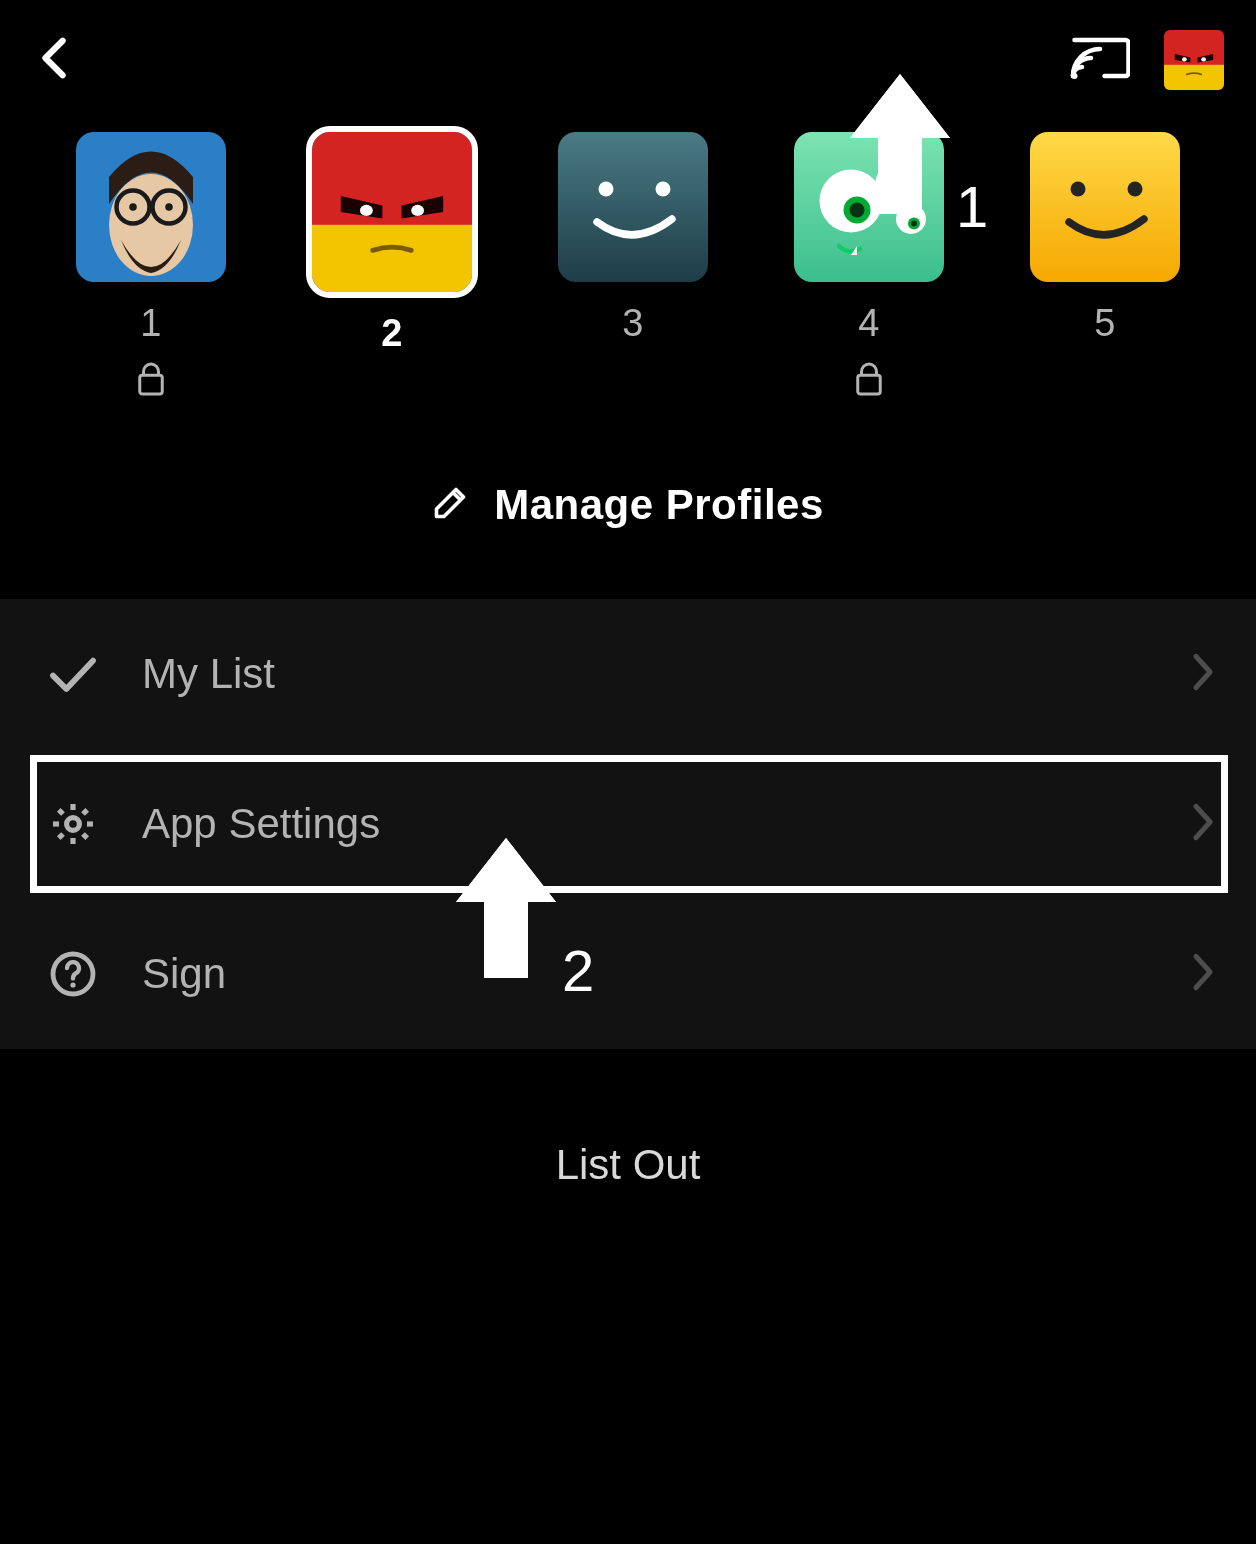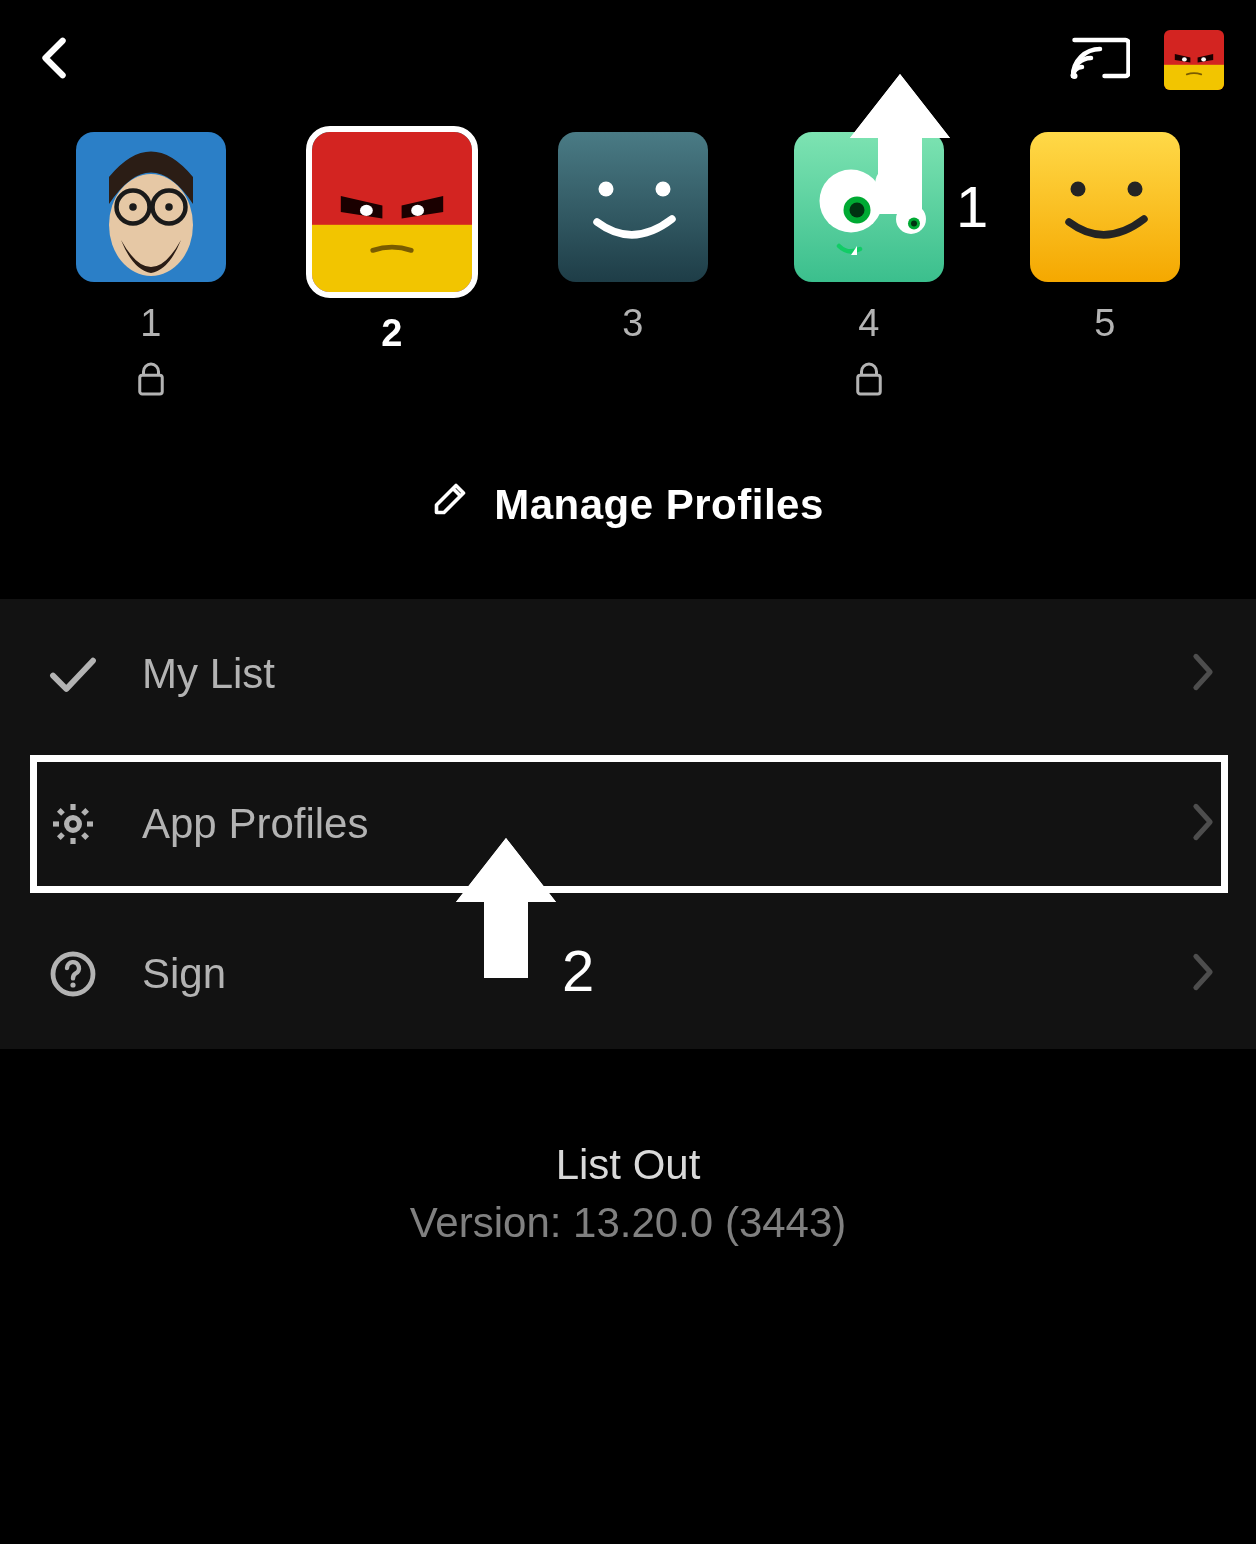--- a/index.html
+++ b/index.html
@@ -12,21 +12,21 @@
   .profiles{display:flex;justify-content:space-between;padding:32px 76px 0 76px}
   .profile{display:flex;flex-direction:column;align-items:center;gap:20px}
   .avatar{width:150px;height:150px;border-radius:18px;overflow:hidden;position:relative}
   .avatar.selected{outline:6px solid #fff;outline-offset:0;border-radius:18px;width:160px;height:160px}
   .avatar svg{display:block}
   .profile-name{font-size:38px;color:#b3b3b3;font-weight:400;letter-spacing:0.5px}
   .profile-name.active{color:#fff;font-weight:600}
   .lock-icon{color:#b3b3b3;margin-top:-4px}
   .lock-icon svg{width:30px;height:36px}
   .lock-placeholder{height:36px}
-  .manage{display:flex;justify-content:center;gap:26px;margin-top:70px;margin-bottom:70px}
+  .manage{display:flex;align-items:center;justify-content:center;gap:26px;margin-top:70px;margin-bottom:70px}
   .manage-label{font-size:42px;font-weight:600;color:#fff;letter-spacing:0.5px}
   .pencil-icon svg{width:36px;height:36px}
   .menu{background:#121212}
   .menu-item{display:flex;align-items:center;height:150px;padding:8px 48px;gap:44px;position:relative}
   .menu-item .chev{position:absolute;right:40px;color:#4d4d4d}
   .menu-item .chev svg{width:26px;height:40px}
   .menu-label{font-size:42px;color:#b3b3b3;font-weight:400}
   .menu-icon{color:#b3b3b3;width:50px;display:flex;justify-content:center}
   .menu-highlight{position:absolute;left:30px;right:28px;top:706px;height:138px;border:7px solid #fff;pointer-events:none}
   .footer{text-align:center;margin-top:92px}
@@ -235,21 +235,21 @@
             <line x1="12" y1="19" x2="12" y2="22"></line>
           <line x1="2" y1="12" x2="5" y2="12"></line>
             <line x1="19" y1="12" x2="22" y2="12"></line>
           <line x1="4.9" y1="4.9" x2="7" y2="7"></line>
             <line x1="17" y1="17" x2="19.1" y2="19.1"></line>
           <line x1="4.9" y1="19.1" x2="7" y2="17"></line>
             <line x1="17" y1="7" x2="19.1" y2="4.9"></line>
         </g>
       </svg>
     </span>
-    <span class="menu-label">App Profiles</span>
+    <span class="menu-label">App Settings</span>
     <span class="chev"><svg>
           <use href="#ic-chev"></use>
         </svg></span>
   </div>
   <div class="menu-item">
     <span class="menu-icon">
       <svg width="48" height="48" viewBox="0 0 24 24">
         <circle cx="12" cy="12" r="10" fill="none" stroke="#b3b3b3" stroke-width="2.4"></circle>
         <path d="M9 9 a3 3 0 1 1 4.2 2.8 C12 12.6 12 13.3 12 14.2" fill="none" stroke="#b3b3b3" stroke-width="2.2" stroke-linecap="round"></path>
         <circle cx="12" cy="17.5" r="1.3" fill="#b3b3b3"></circle>
@@ -258,21 +258,20 @@
     <span class="menu-label">Sign</span>
     <span class="chev"><svg>
           <use href="#ic-chev"></use>
         </svg></span>
   </div>
   <div class="menu-highlight" style="top:156px"></div>
 </div>
 
 <div class="footer">
   <div class="signout">List Out</div>
-  <div class="version">Version: 13.20.0 (3443)</div>
 </div>
 
 <div class="arrow arrow1">
   <svg width="100" height="140">
       <use href="#ic-uparrow"></use>
     </svg>
   <span class="arrow-label" style="position:relative;top:26px">1</span>
 </div>
 <div class="arrow arrow2">
   <svg width="100" height="140">

